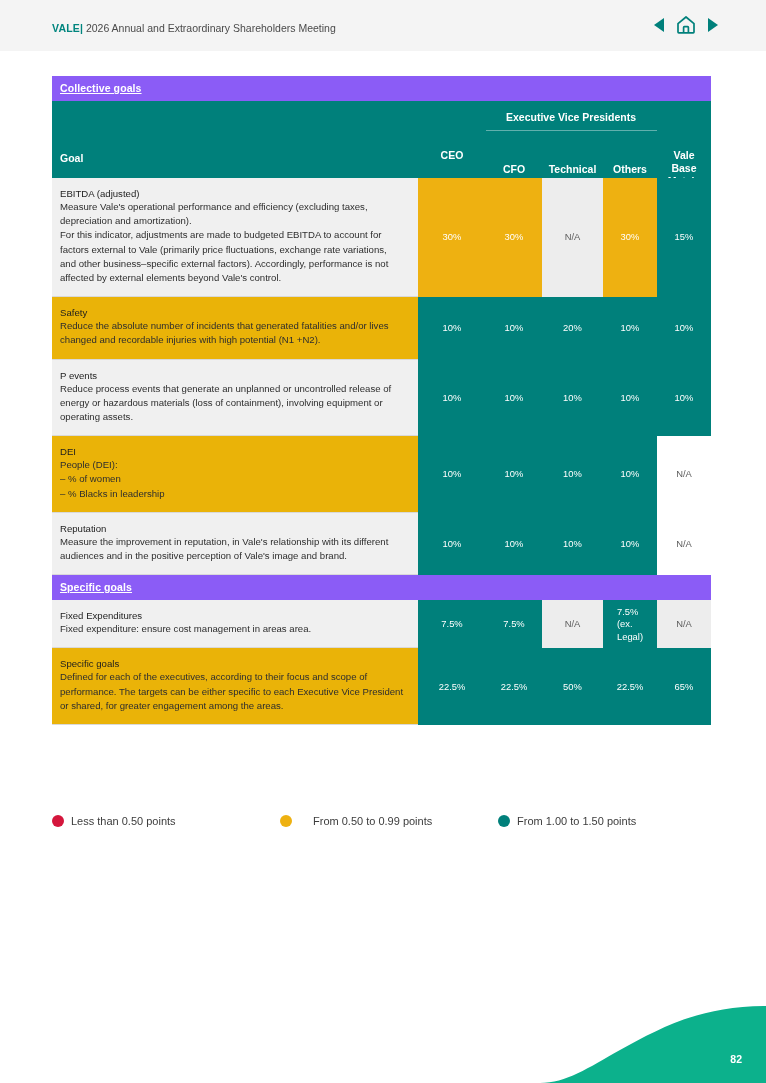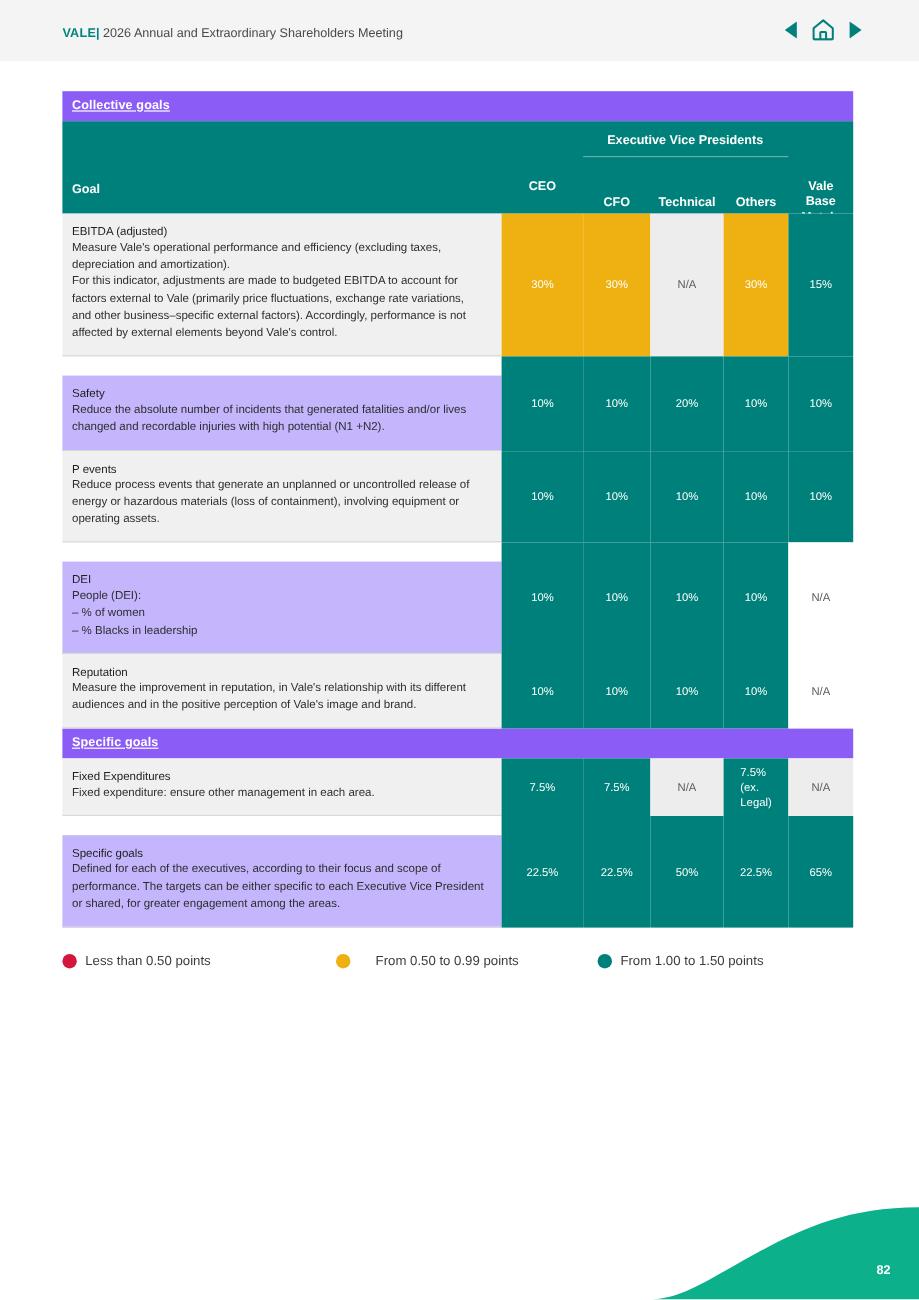--- a/index.html
+++ b/index.html
@@ -70,21 +70,21 @@
   .thead .c-vbm  { left: 605px; width: 54px; top: 48px; }
 
   
   .rows { position: relative; }
   .row { position: relative; display: flex; }
   .row-desc {
     width: 366px; flex: 0 0 366px;
     padding: 10px 14px 11px 8px;
     border-bottom: 1px solid #d9d9d9;
   }
-  .row-desc.white { background: #c4b5fd; margin-top: 16px; }
+  .row-desc.white { background: #eab308; }
   .row-desc.grey  { background: #f0f0f0; }
   .row-title { font-size: 9.6px; font-weight: normal; color: #1d1d1d; margin-bottom: 1px; }
   .row-text  { font-size: 9.6px; color: #2e2e2e; line-height: 14.2px; }
 
   .row-vals { flex: 1 1 auto; display: flex; }
   .cell {
     display: flex; align-items: center; justify-content: center;
     font-size: 9.4px; text-align: left; line-height: 12.5px;
   }
   .cell.ceo  { flex: 0 0 68px; }
@@ -96,21 +96,21 @@
   .c-teal   { background: #00807b; color: #ffffff; }
   .c-yellow { background: #eeb111; color: #ffffff; }
   .c-na     { background: #ededed; color: #5d5d5d; }
   .c-white  { background: #ffffff; color: #5d5d5d; }
 
   
   .legend {
     position: absolute; left: 52px; top: 744px;
     width: 660px; display: flex; align-items: center;
   }
-  .legend-item { display: flex; align-items: center; }
+  .legend-item { display: flex; align-items: center; margin-top: 20px; }
   .legend-item.i0 { width: 228px; }
   .legend-item.i1 { width: 218px; gap: 14px; }
   .legend-dot { width: 12px; height: 12px; border-radius: 50%; flex: 0 0 12px; }
   .legend-text { font-size: 11px; color: #3c3c3c; margin-left: 7px; white-space: nowrap; }
 
   
   .footer-wave { position: absolute; left: 0; bottom: 0; width: 766px; height: 95px; }
   .page-number {
     position: absolute; right: 24px; bottom: 18px;
     color: #ffffff; font-size: 10.5px; font-weight: bold;
@@ -283,21 +283,21 @@
           </div>
         </div>
       </div>
 
     <div class="section-bar">Specific goals</div>
 
     <div class="rows" id="specific-rows">
         <div class="row">
           <div class="row-desc grey">
             <div class="row-title">Fixed Expenditures</div>
-            <div class="row-text">Fixed expenditure: ensure other management in each area.</div>
+            <div class="row-text">Fixed expenditure: ensure cost management in areas area.</div>
           </div>
           <div class="row-vals">
             <div class="cell ceo c-teal">
               <div>7.5%</div>
             </div>
             <div class="cell cfo c-teal">
               <div>7.5%</div>
             </div>
             <div class="cell tech c-na">
               <div>N/A</div>

